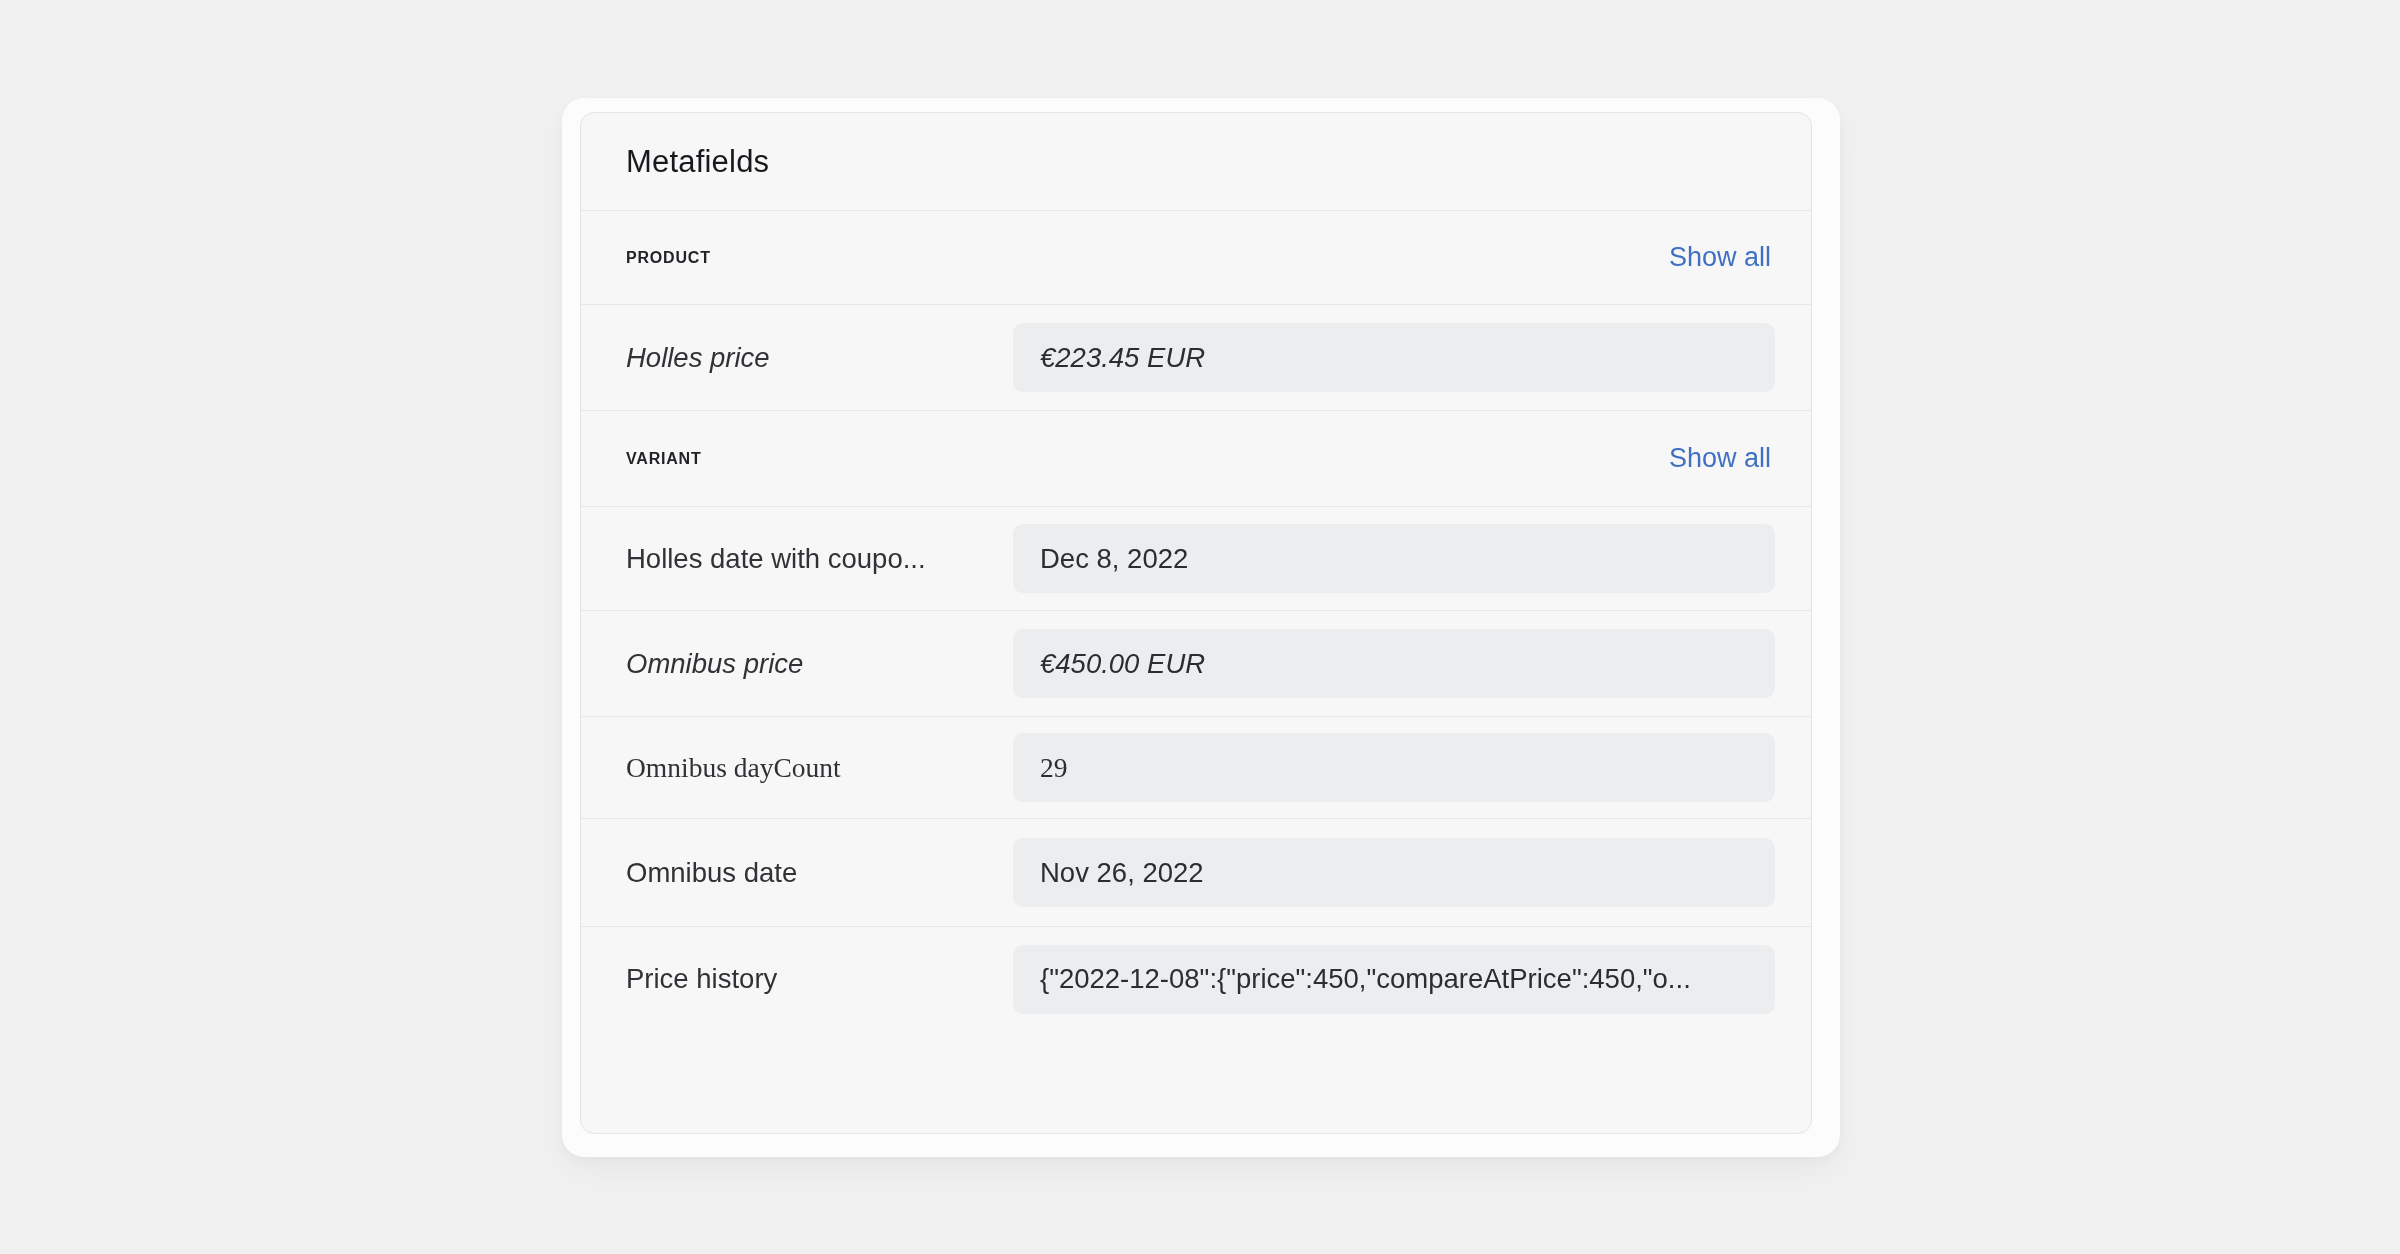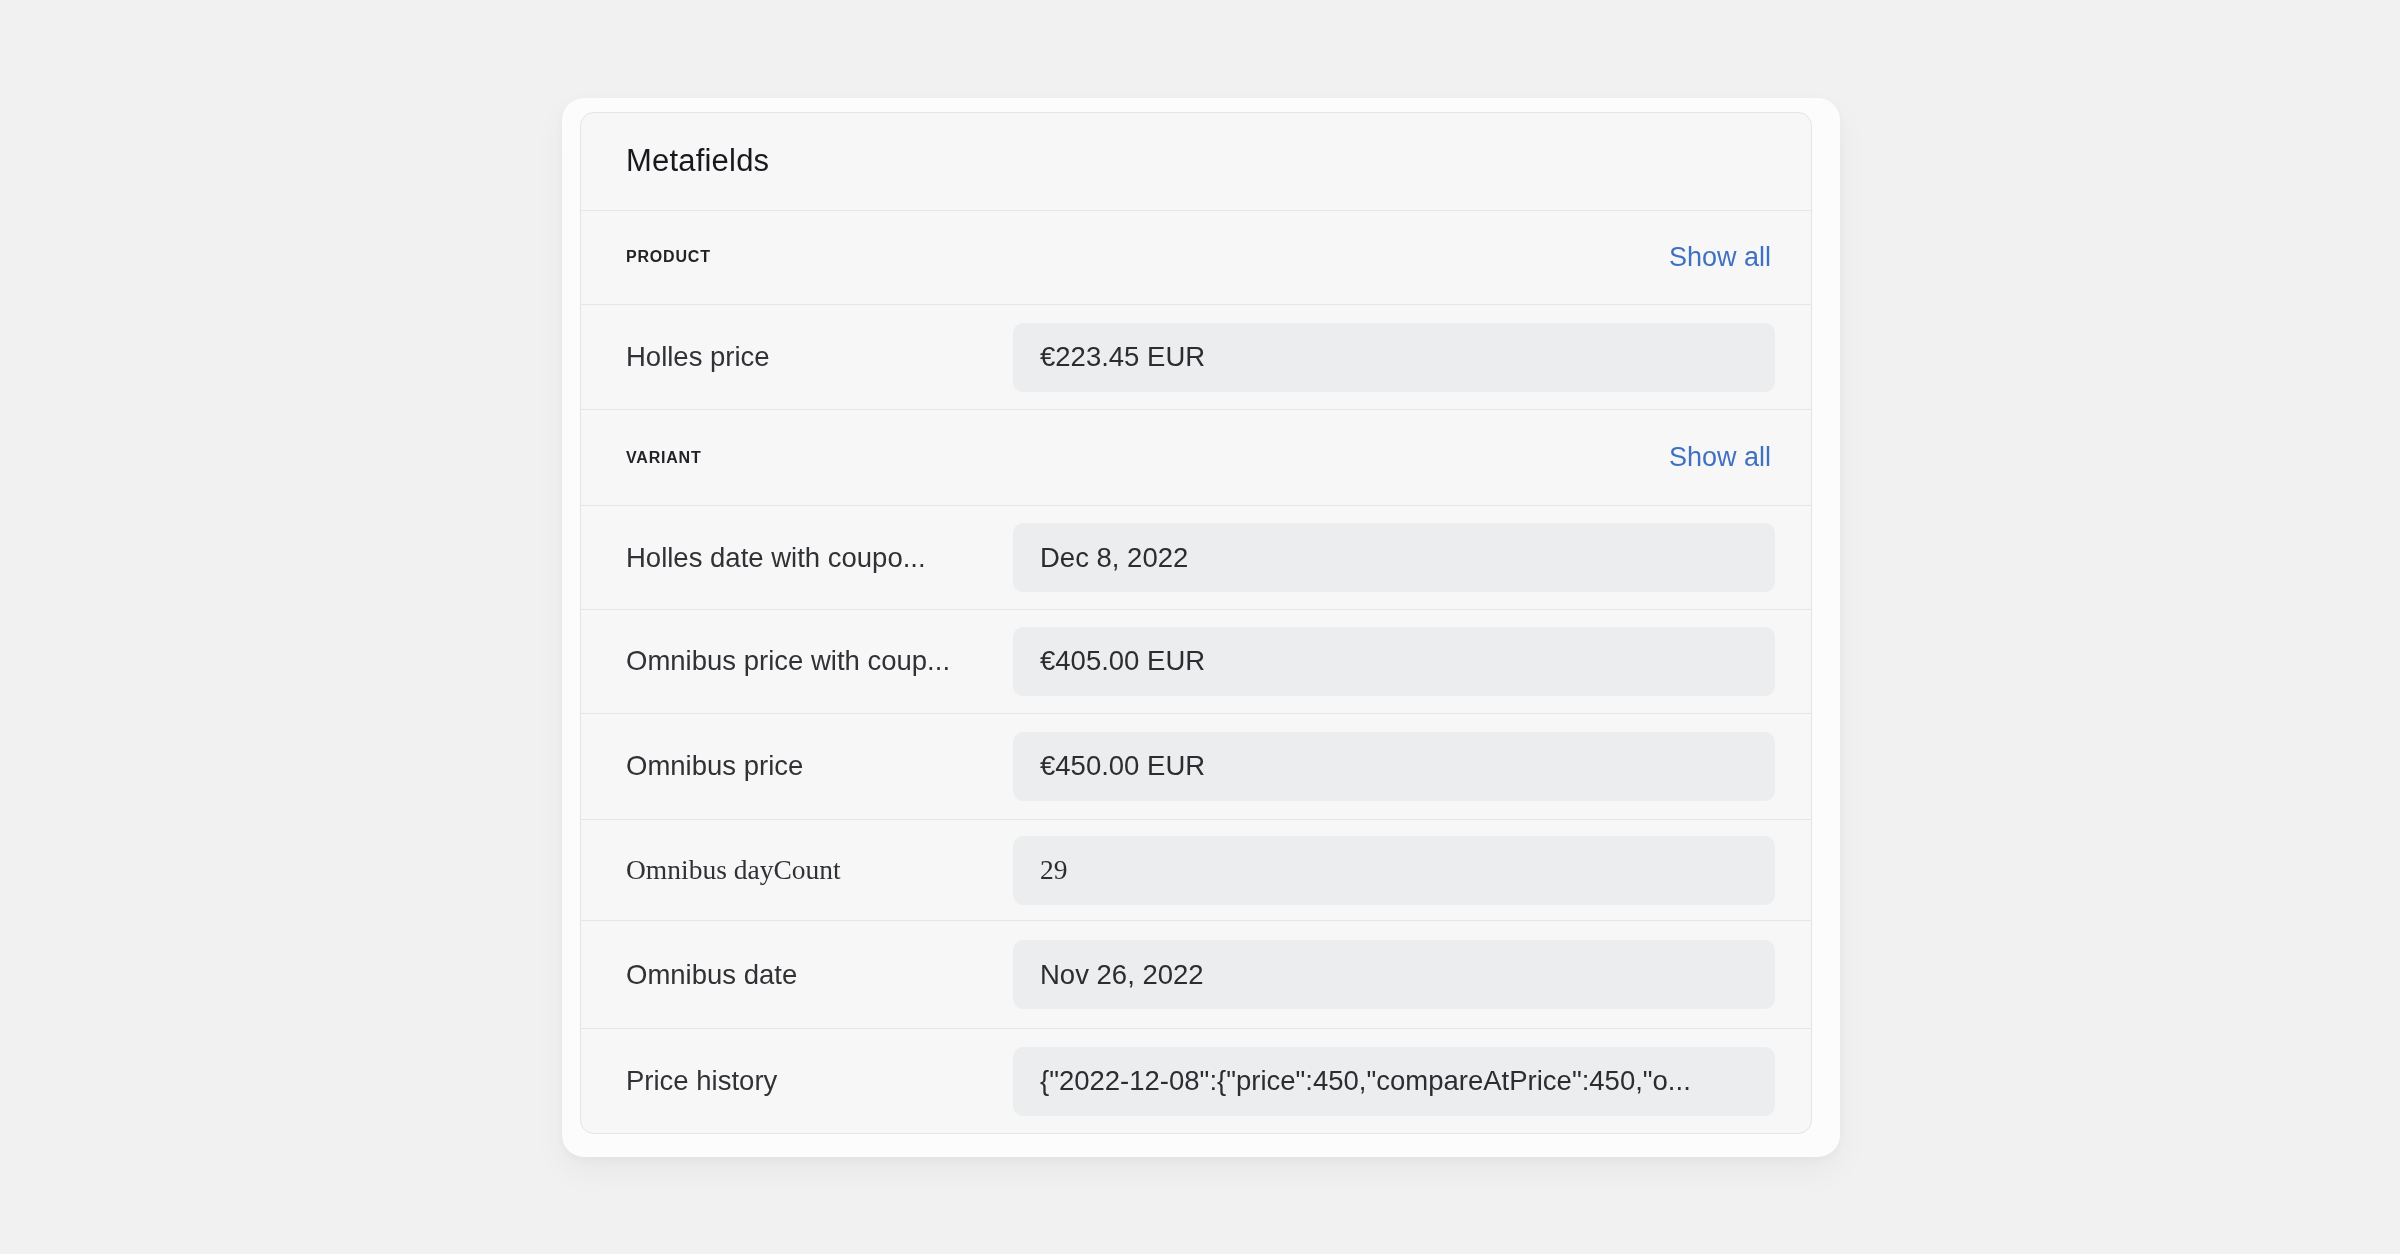--- a/index.html
+++ b/index.html
@@ -67,21 +67,21 @@
     text-decoration: none;
     cursor: pointer;
   }
   .field-row {
     display: flex;
     align-items: center;
     border-bottom: 1.5px solid #e6e6e8;
     height: 104px;
   }
   .field-row:last-child { border-bottom: none; }
-  .field-row.h106 { height: 106px; }
+  .field-row.h106 { height: 106px; font-style: italic; }
   .field-row.h102 { height: 102px; font-family: Liberation Serif, serif; }
   .field-row.h108 { height: 108px; }
   .field-label {
     width: 432px;
     padding-left: 45px;
     font-size: 27.5px;
     color: #303235;
     white-space: nowrap;
     overflow: hidden;
     flex-shrink: 0;
@@ -134,26 +134,20 @@
         <a class="show-all">Show all</a>
       </div>
 
       <div class="field-row">
         <div class="field-label">Holles date with coupo...</div>
         <div class="field-value-box">
           <span class="field-value">Dec 8, 2022</span>
         </div>
       </div>
 
-      <div class="field-row">
-        <div class="field-label">Omnibus price with coup...</div>
-        <div class="field-value-box">
-          <span class="field-value">€405.00 EUR</span>
-        </div>
-      </div>
 
       <div class="field-row h106">
         <div class="field-label">Omnibus price</div>
         <div class="field-value-box">
           <span class="field-value">€450.00 EUR</span>
         </div>
       </div>
 
       <div class="field-row h102">
         <div class="field-label">Omnibus dayCount</div>

